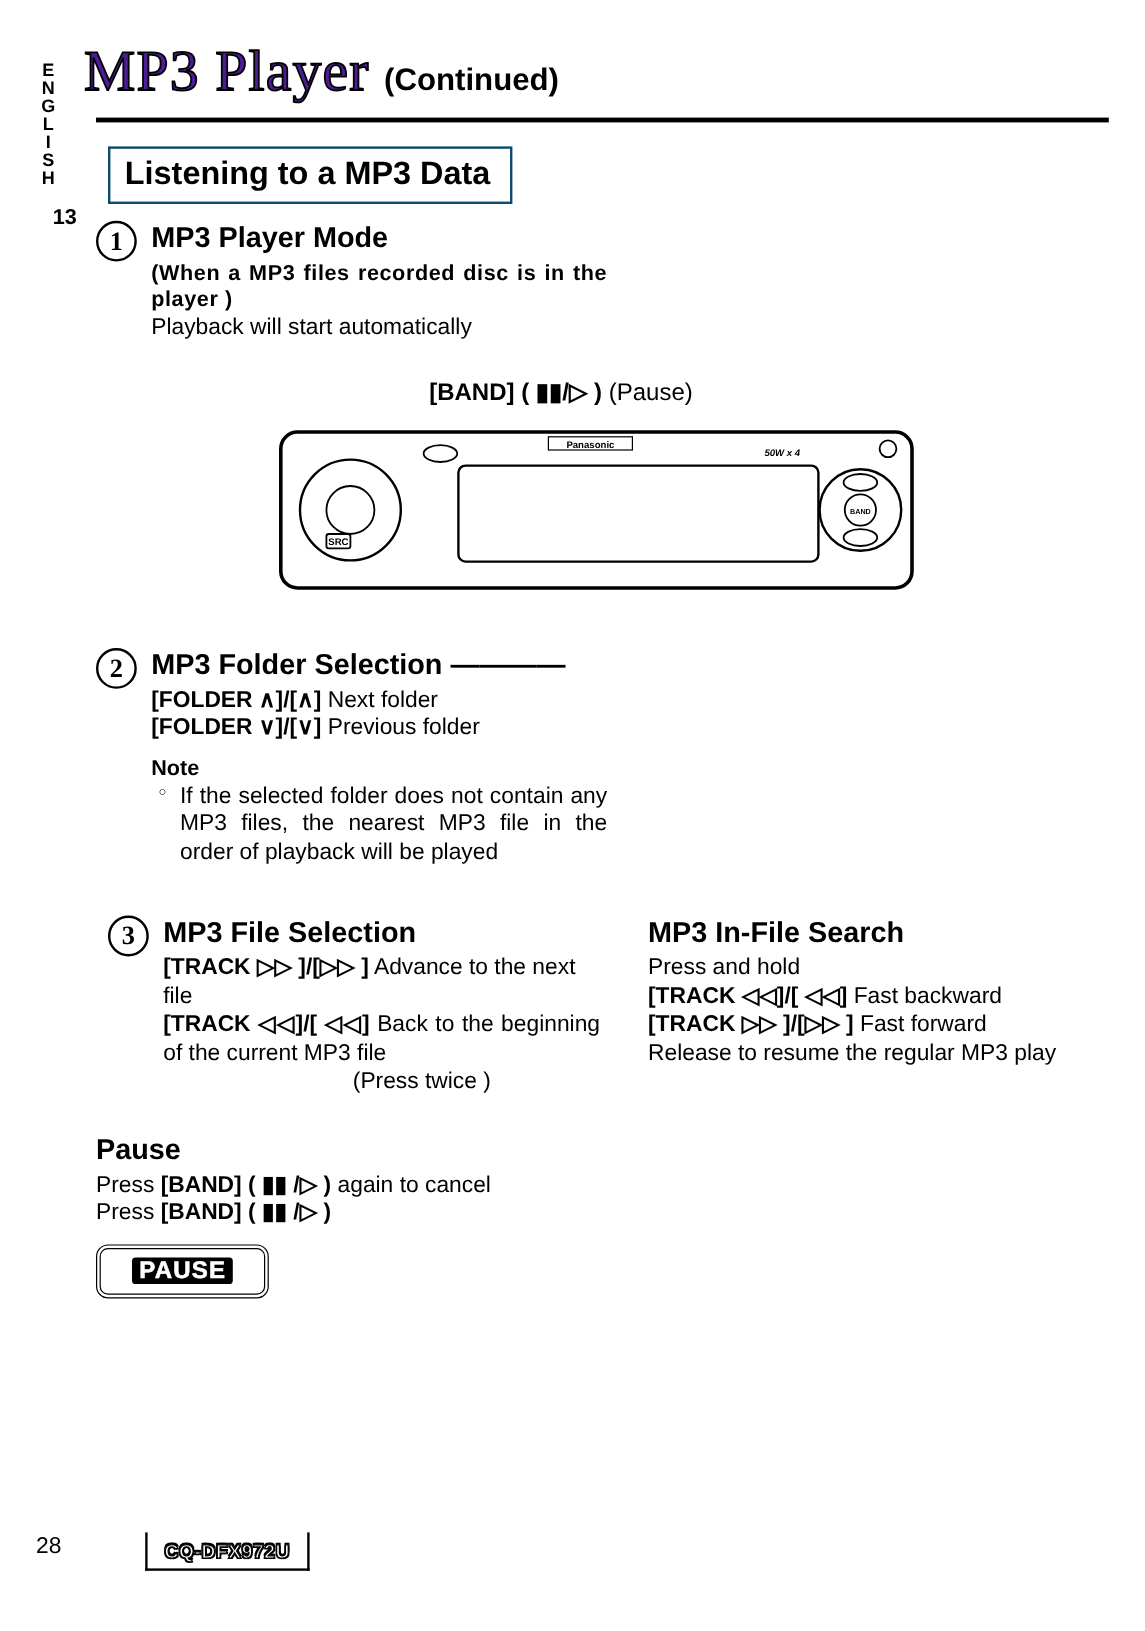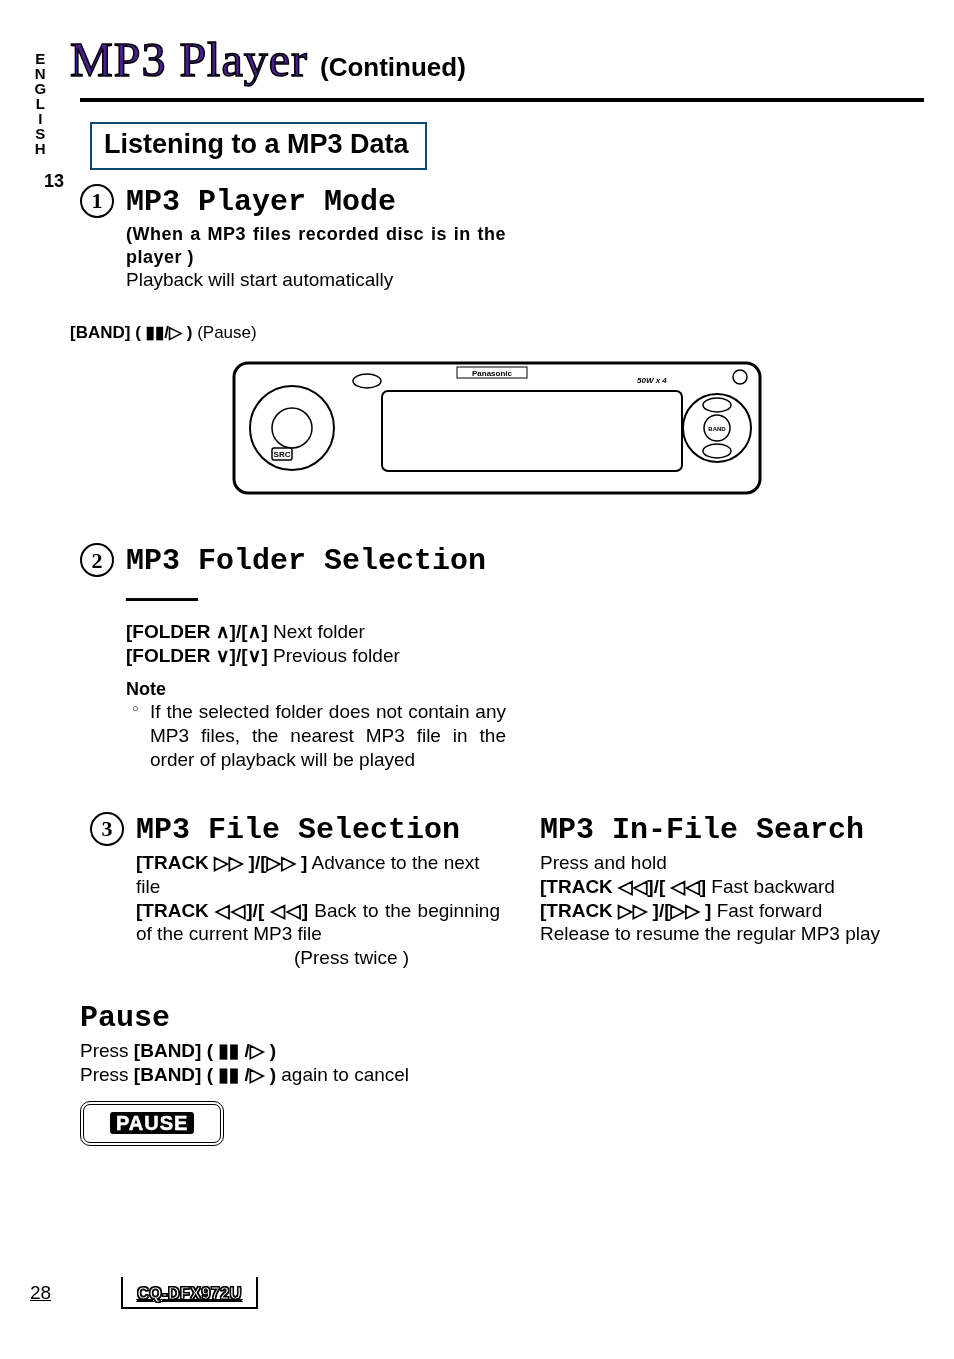--- a/index.html
+++ b/index.html
@@ -58,29 +58,29 @@
     width: 34px; height: 34px;
     border: 2.5px solid #000;
     border-radius: 50%;
     font-weight: 700;
     font-size: 22px;
     flex-shrink: 0;
     font-family: Georgia, serif;
   }
   .step { display: flex; gap: 12px; margin-left: 10px; margin-bottom: 12px; }
   .step-body { max-width: 380px; }
-  .h2 { font-weight: 900; font-size: 30px; margin-bottom: 2px; font-family: Liberation Mono, monospace; }
+  .h2 { font-weight: 900; font-size: 24px; margin-bottom: 2px; }
   .h3 { font-weight: 900; font-size: 18px; }
   .paren { font-weight: 900; font-size: 18px; letter-spacing: 0.5px;}
   .just { text-align: justify; }
   .callout-top {
-    text-align: left;
+    text-align: center;
     margin-right: 59px;
     margin-top: 30px;
-    font-size: 17px;
+    font-size: 20px;
   }
   .bold { font-weight: 900; }
   .device-figure {
     margin: 10px auto 40px auto;
     width: 530px;
     height: 150px;
   }
   .device-figure svg { width: 100%; height: 100%; }
   .cols { display: flex; gap: 40px; margin-left: 10px; margin-top: 10px;}
   .colL { width: 420px; }
@@ -103,23 +103,22 @@
     padding: 0 6px;
     -webkit-text-stroke: 0.5px #fff;
     letter-spacing: 1px;
     border-radius:3px;
   }
   .pagefoot {
     position: absolute;
     bottom: 50px;
     left: 30px;
     display: flex;
-    align-items: center;
+    align-items: flex-start;
     gap: 70px;
-    text-decoration: underline;
   }
   .model-chip {
     border: 2px solid #000;
     border-top: none;
     padding: 4px 14px 2px 14px;
   }
   .model-chip-inner {
     font-weight: 900;
     -webkit-text-stroke: 1px #000;
     color:#fff;
@@ -198,22 +197,22 @@
       <div class="stepnum">3</div>
       <div class="step-body" style="max-width:none">
         <div class="h2">MP3 File Selection</div>
         <div><span class="bold">[TRACK ▷▷ ]/[▷▷ ]</span><span>  Advance to the next file</span></div>
         <div class="just"><span class="bold">[TRACK ◁◁]/[ ◁◁]</span><span>  Back to the beginning of the current MP3 file</span></div>
         <div style="padding-left:158px">(Press twice )</div>
       </div>
     </div>
     <div style="margin-top:30px">
       <div class="h2">Pause</div>
+      <div><span>Press </span><span class="bold">[BAND] ( ▮▮ /▷ )</span><span> again to cancel</span></div>
       <div><span>Press </span><span class="bold">[BAND] ( ▮▮ /▷ )</span></div>
-      <div><span>Press </span><span class="bold">[BAND] ( ▮▮ /▷ )</span><span> again to cancel</span></div>
       <div class="pause-chip">
         <span class="pause-chip-inner">PAUSE</span>
       </div>
     </div>
   </div>
   <div class="colR">
     <div class="h2">MP3 In-File Search</div>
     <div>Press and hold</div>
     <div><span class="bold">[TRACK ◁◁]/[ ◁◁]</span><span>  Fast backward</span></div>
     <div><span class="bold">[TRACK ▷▷ ]/[▷▷ ]</span><span>  Fast forward</span></div>

